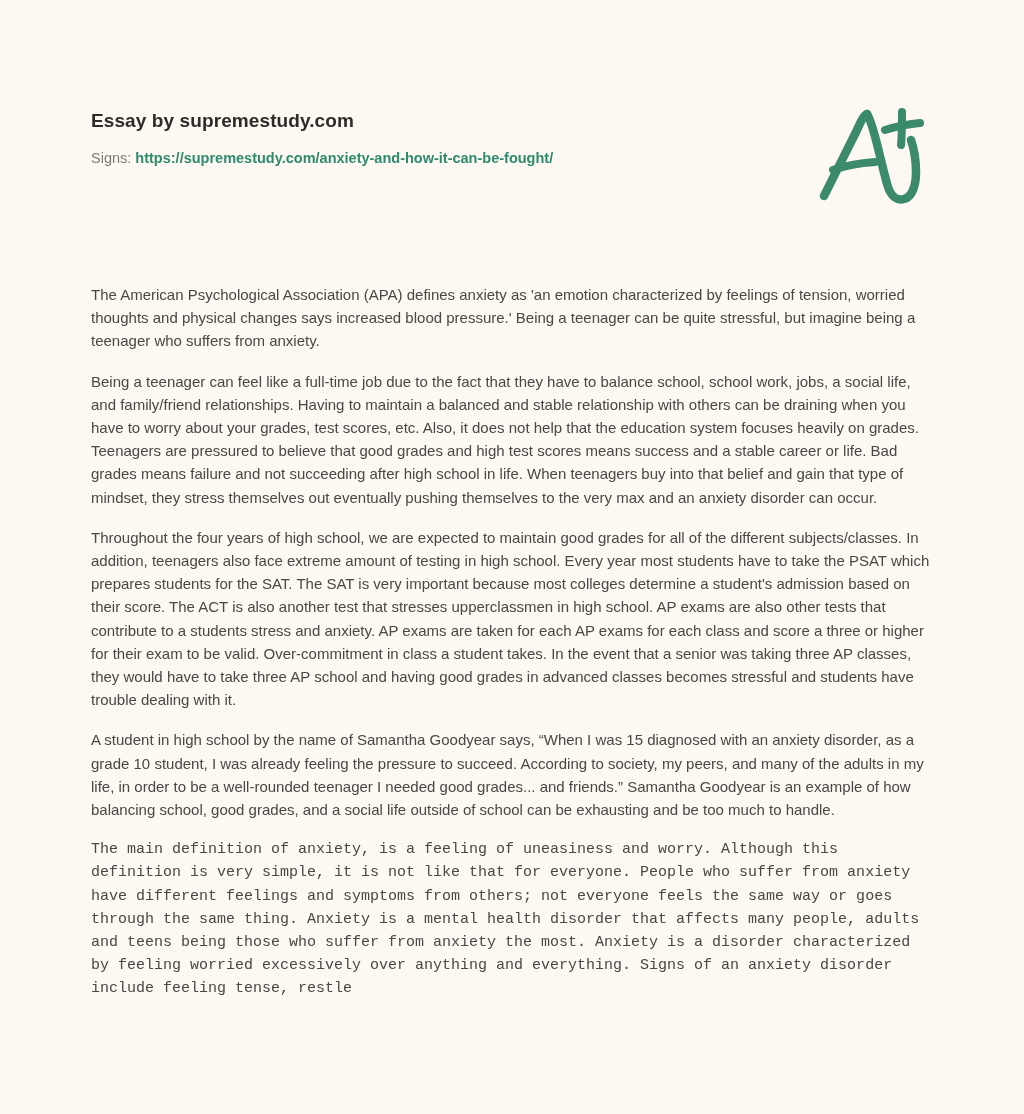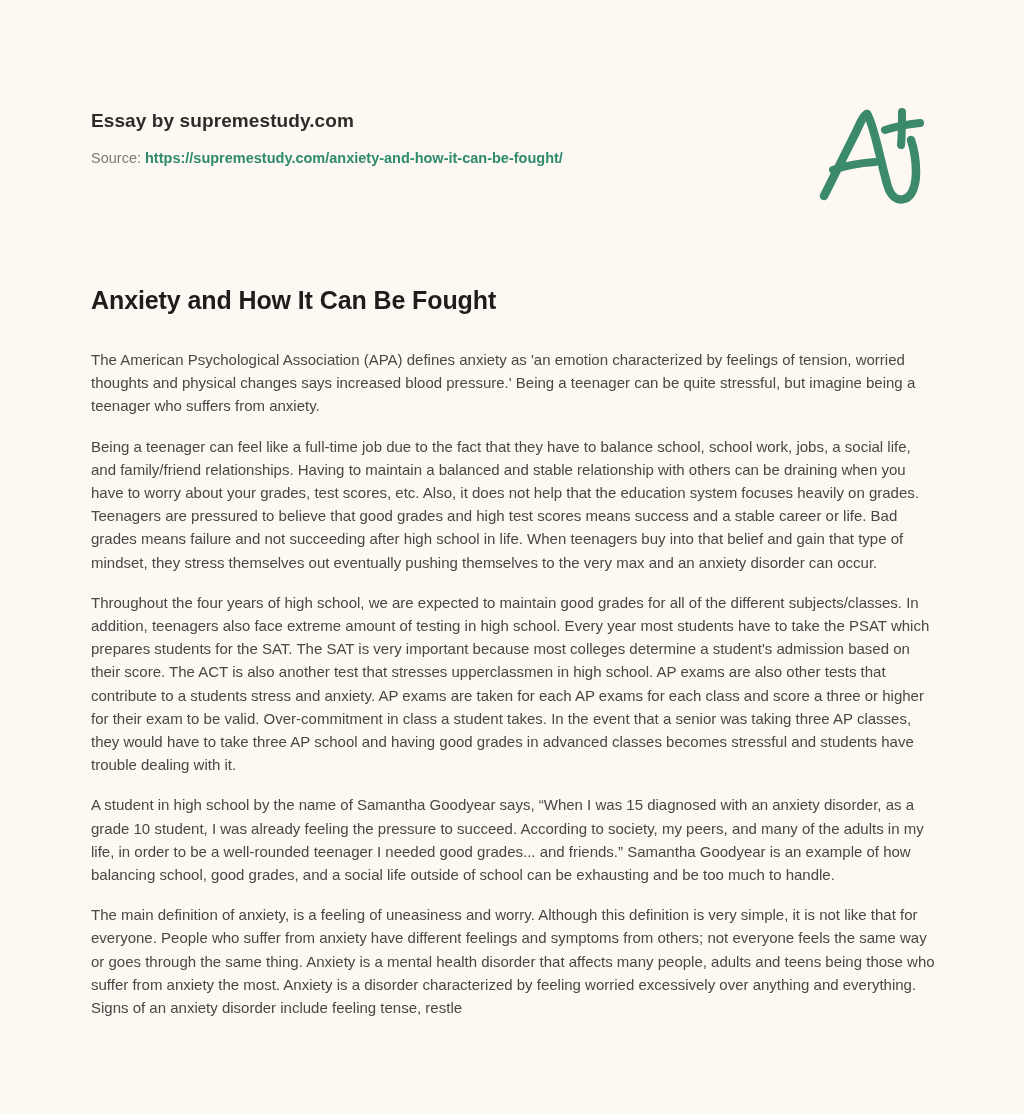--- a/index.html
+++ b/index.html
@@ -101,34 +101,35 @@
     line-height: 23.2px;
     color: #4a4744;
   }
 
   .article-body p {
     margin: 0 0 17px 0;
     text-align: left;
   }
   .article-body p:last-child {
     margin-bottom: 0;
+    font-family: Liberation Mono, monospace;
   }
 </style>
 </head>
 <body>
 
 <div class="page">
 
   <div class="header">
 
     <div class="header-text">
       <div class="byline">Essay by supremestudy.com</div>
 
       <div class="source-line">
-        <span class="source-label">Source:</span>
+        <span class="source-label">Signs:</span>
         <span class="source-url">https://supremestudy.com/anxiety-and-how-it-can-be-fought/</span>
       </div>
     </div>
 
     <div class="logo">
       <svg viewBox="0 0 118 112" xmlns="http://www.w3.org/2000/svg">
         <g fill="none" stroke="#3a8a6b" stroke-linecap="round" stroke-linejoin="round">
 
           <path d="M12 98 C 20 82, 34 54, 45 32 C 49 23, 52 17, 55 16" stroke-width="8.5"></path>
 
@@ -142,21 +143,20 @@
 
           <path d="M90 14 C 90 24, 90 37, 89 47" stroke-width="8"></path>
         </g>
       </svg>
     </div>
 
   </div>
 
   <div class="article">
 
-    <h1 class="article-title">Anxiety and How It Can Be Fought</h1>
 
     <div class="article-body">
       <p>The American Psychological Association (APA) defines anxiety as 'an emotion characterized by feelings of tension, worried thoughts and physical changes says increased blood pressure.' Being a teenager can be quite stressful, but imagine being a teenager who suffers from anxiety.</p>
       <p>Being a teenager can feel like a full-time job due to the fact that they have to balance school, school work, jobs, a social life, and family/friend relationships. Having to maintain a balanced and stable relationship with others can be draining when you have to worry about your grades, test scores, etc. Also, it does not help that the education system focuses heavily on grades. Teenagers are pressured to believe that good grades and high test scores means success and a stable career or life. Bad grades means failure and not succeeding after high school in life. When teenagers buy into that belief and gain that type of mindset, they stress themselves out eventually pushing themselves to the very max and an anxiety disorder can occur.</p>
       <p>Throughout the four years of high school, we are expected to maintain good grades for all of the different subjects/classes. In addition, teenagers also face extreme amount of testing in high school. Every year most students have to take the PSAT which prepares students for the SAT. The SAT is very important because most colleges determine a student's admission based on their score. The ACT is also another test that stresses upperclassmen in high school. AP exams are also other tests that contribute to a students stress and anxiety. AP exams are taken for each AP exams for each class and score a three or higher for their exam to be valid. Over-commitment in class a student takes. In the event that a senior was taking three AP classes, they would have to take three AP school and having good grades in advanced classes becomes stressful and students have trouble dealing with it.</p>
       <p>A student in high school by the name of Samantha Goodyear says, “When I was 15 diagnosed with an anxiety disorder, as a grade 10 student, I was already feeling the pressure to succeed. According to society, my peers, and many of the adults in my life, in order to be a well-rounded teenager I needed good grades... and friends.” Samantha Goodyear is an example of how balancing school, good grades, and a social life outside of school can be exhausting and be too much to handle.</p>
       <p>The main definition of anxiety, is a feeling of uneasiness and worry. Although this definition is very simple, it is not like that for everyone. People who suffer from anxiety have different feelings and symptoms from others; not everyone feels the same way or goes through the same thing. Anxiety is a mental health disorder that affects many people, adults and teens being those who suffer from anxiety the most. Anxiety is a disorder characterized by feeling worried excessively over anything and everything. Signs of an anxiety disorder include feeling tense, restle</p>
     </div>
 
   </div>

